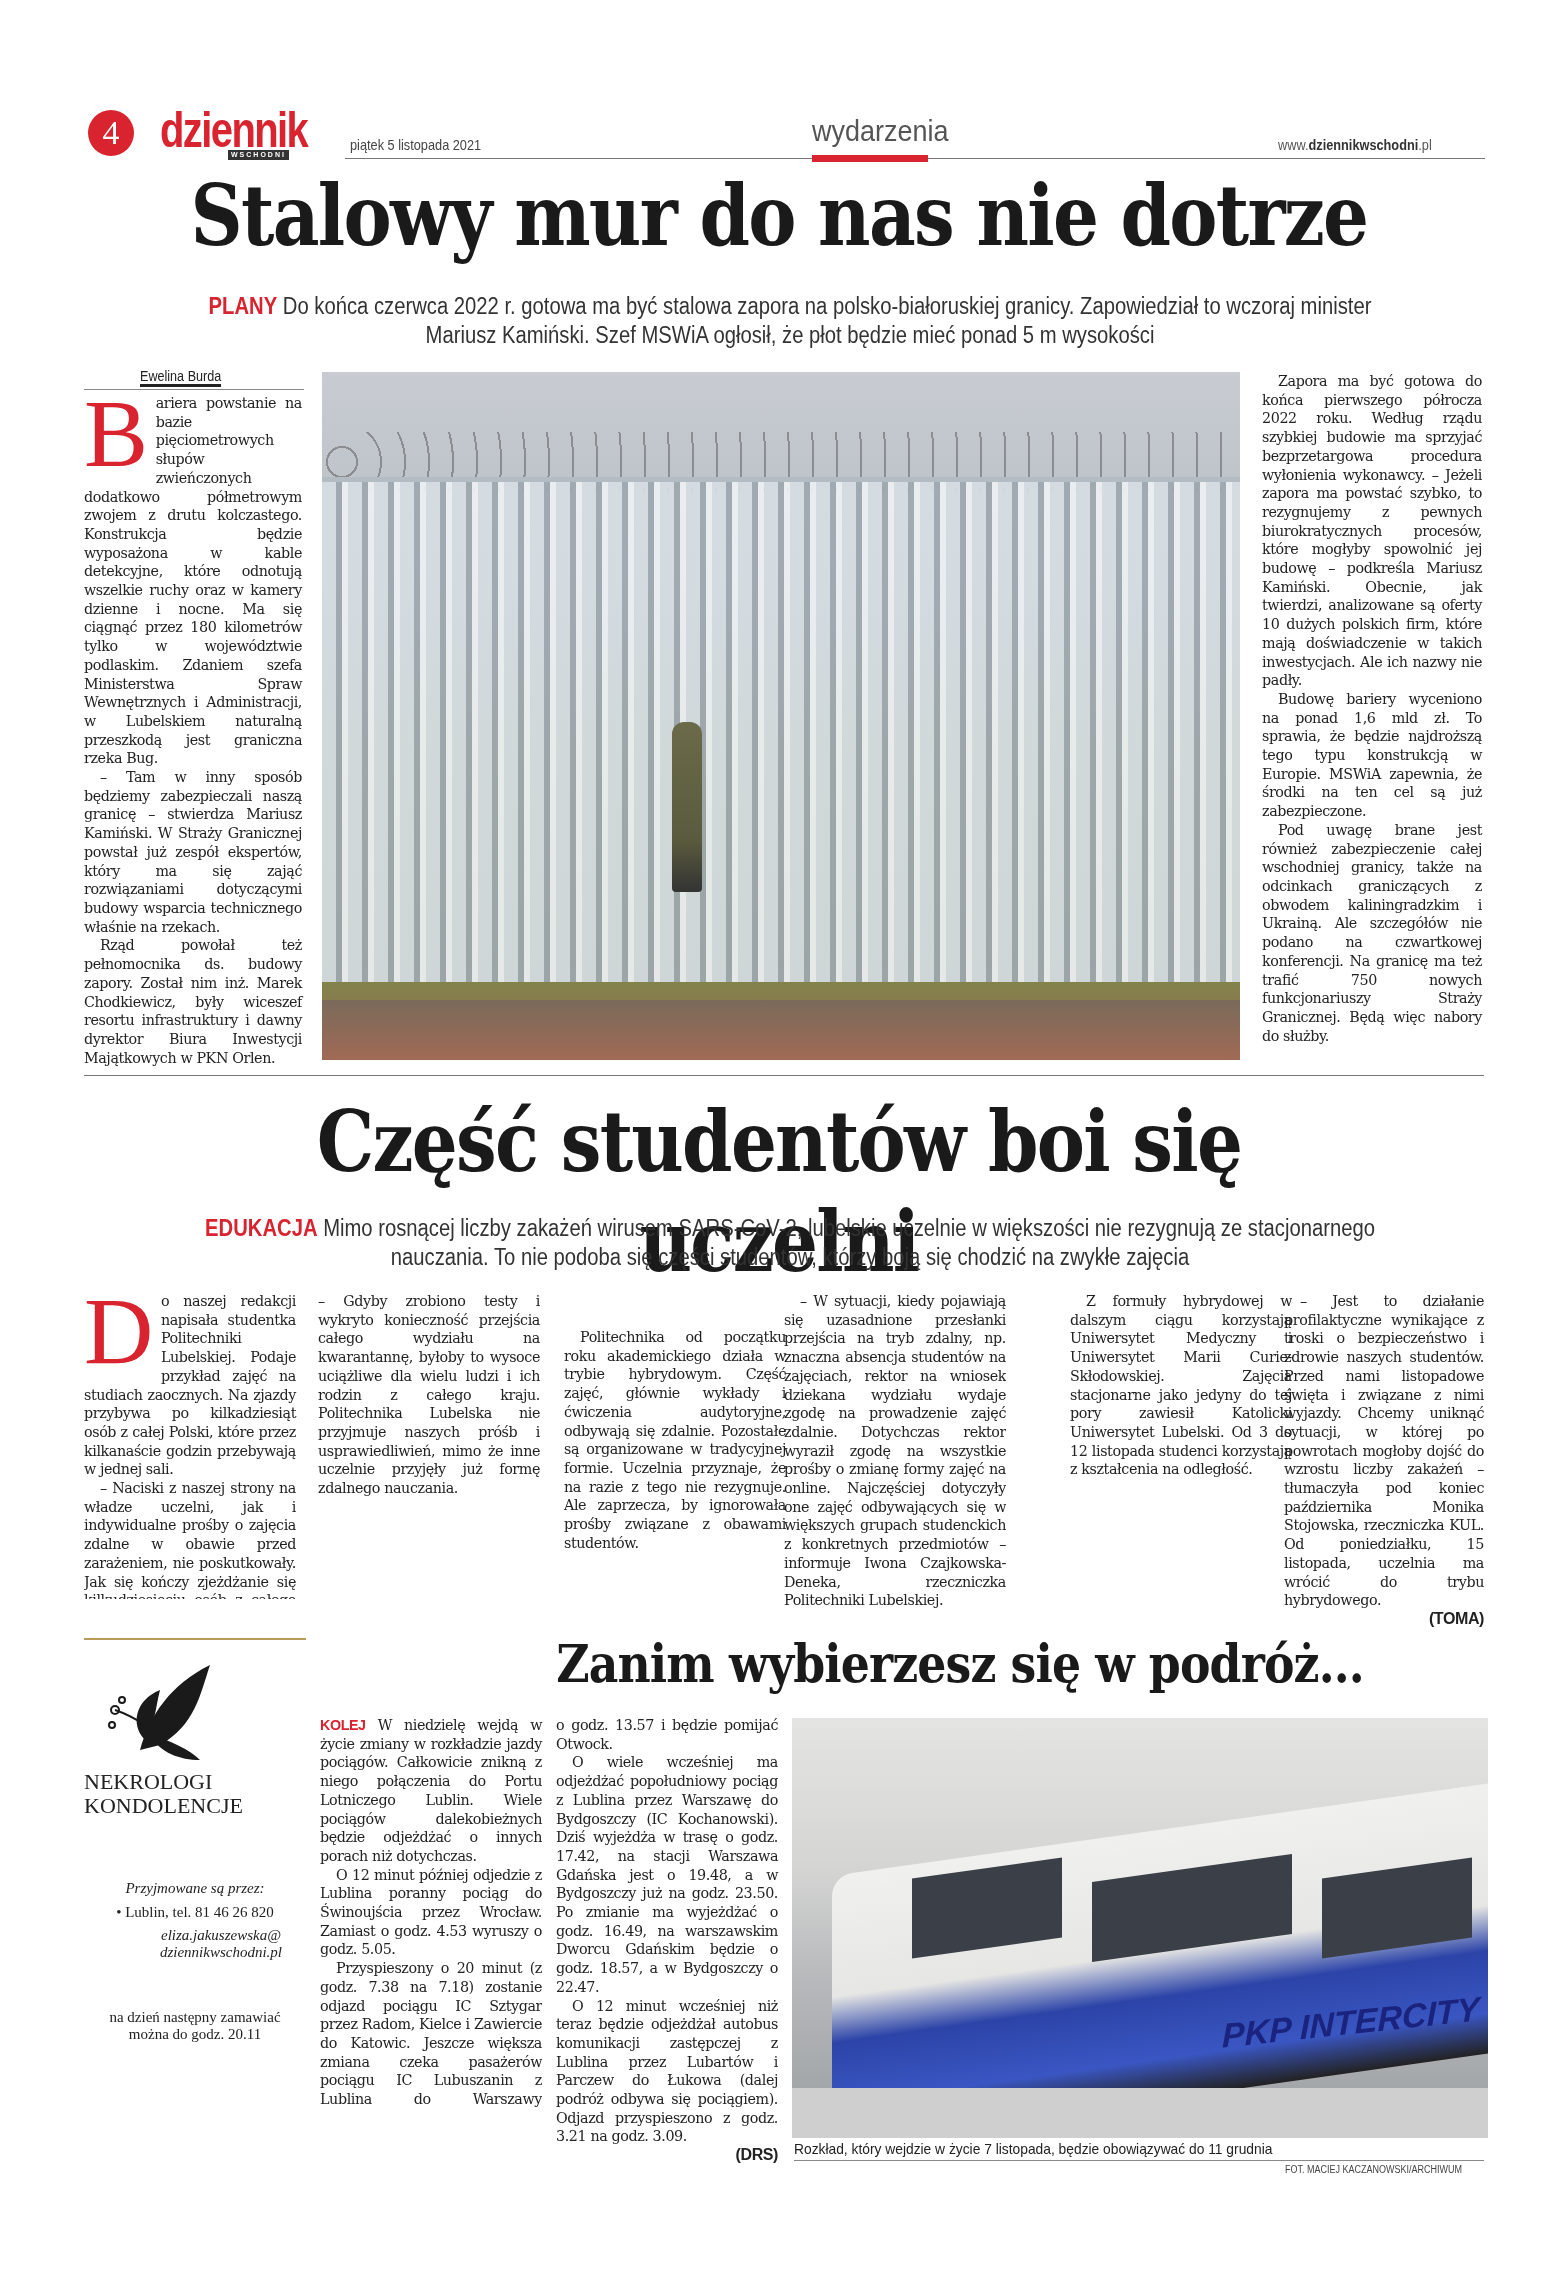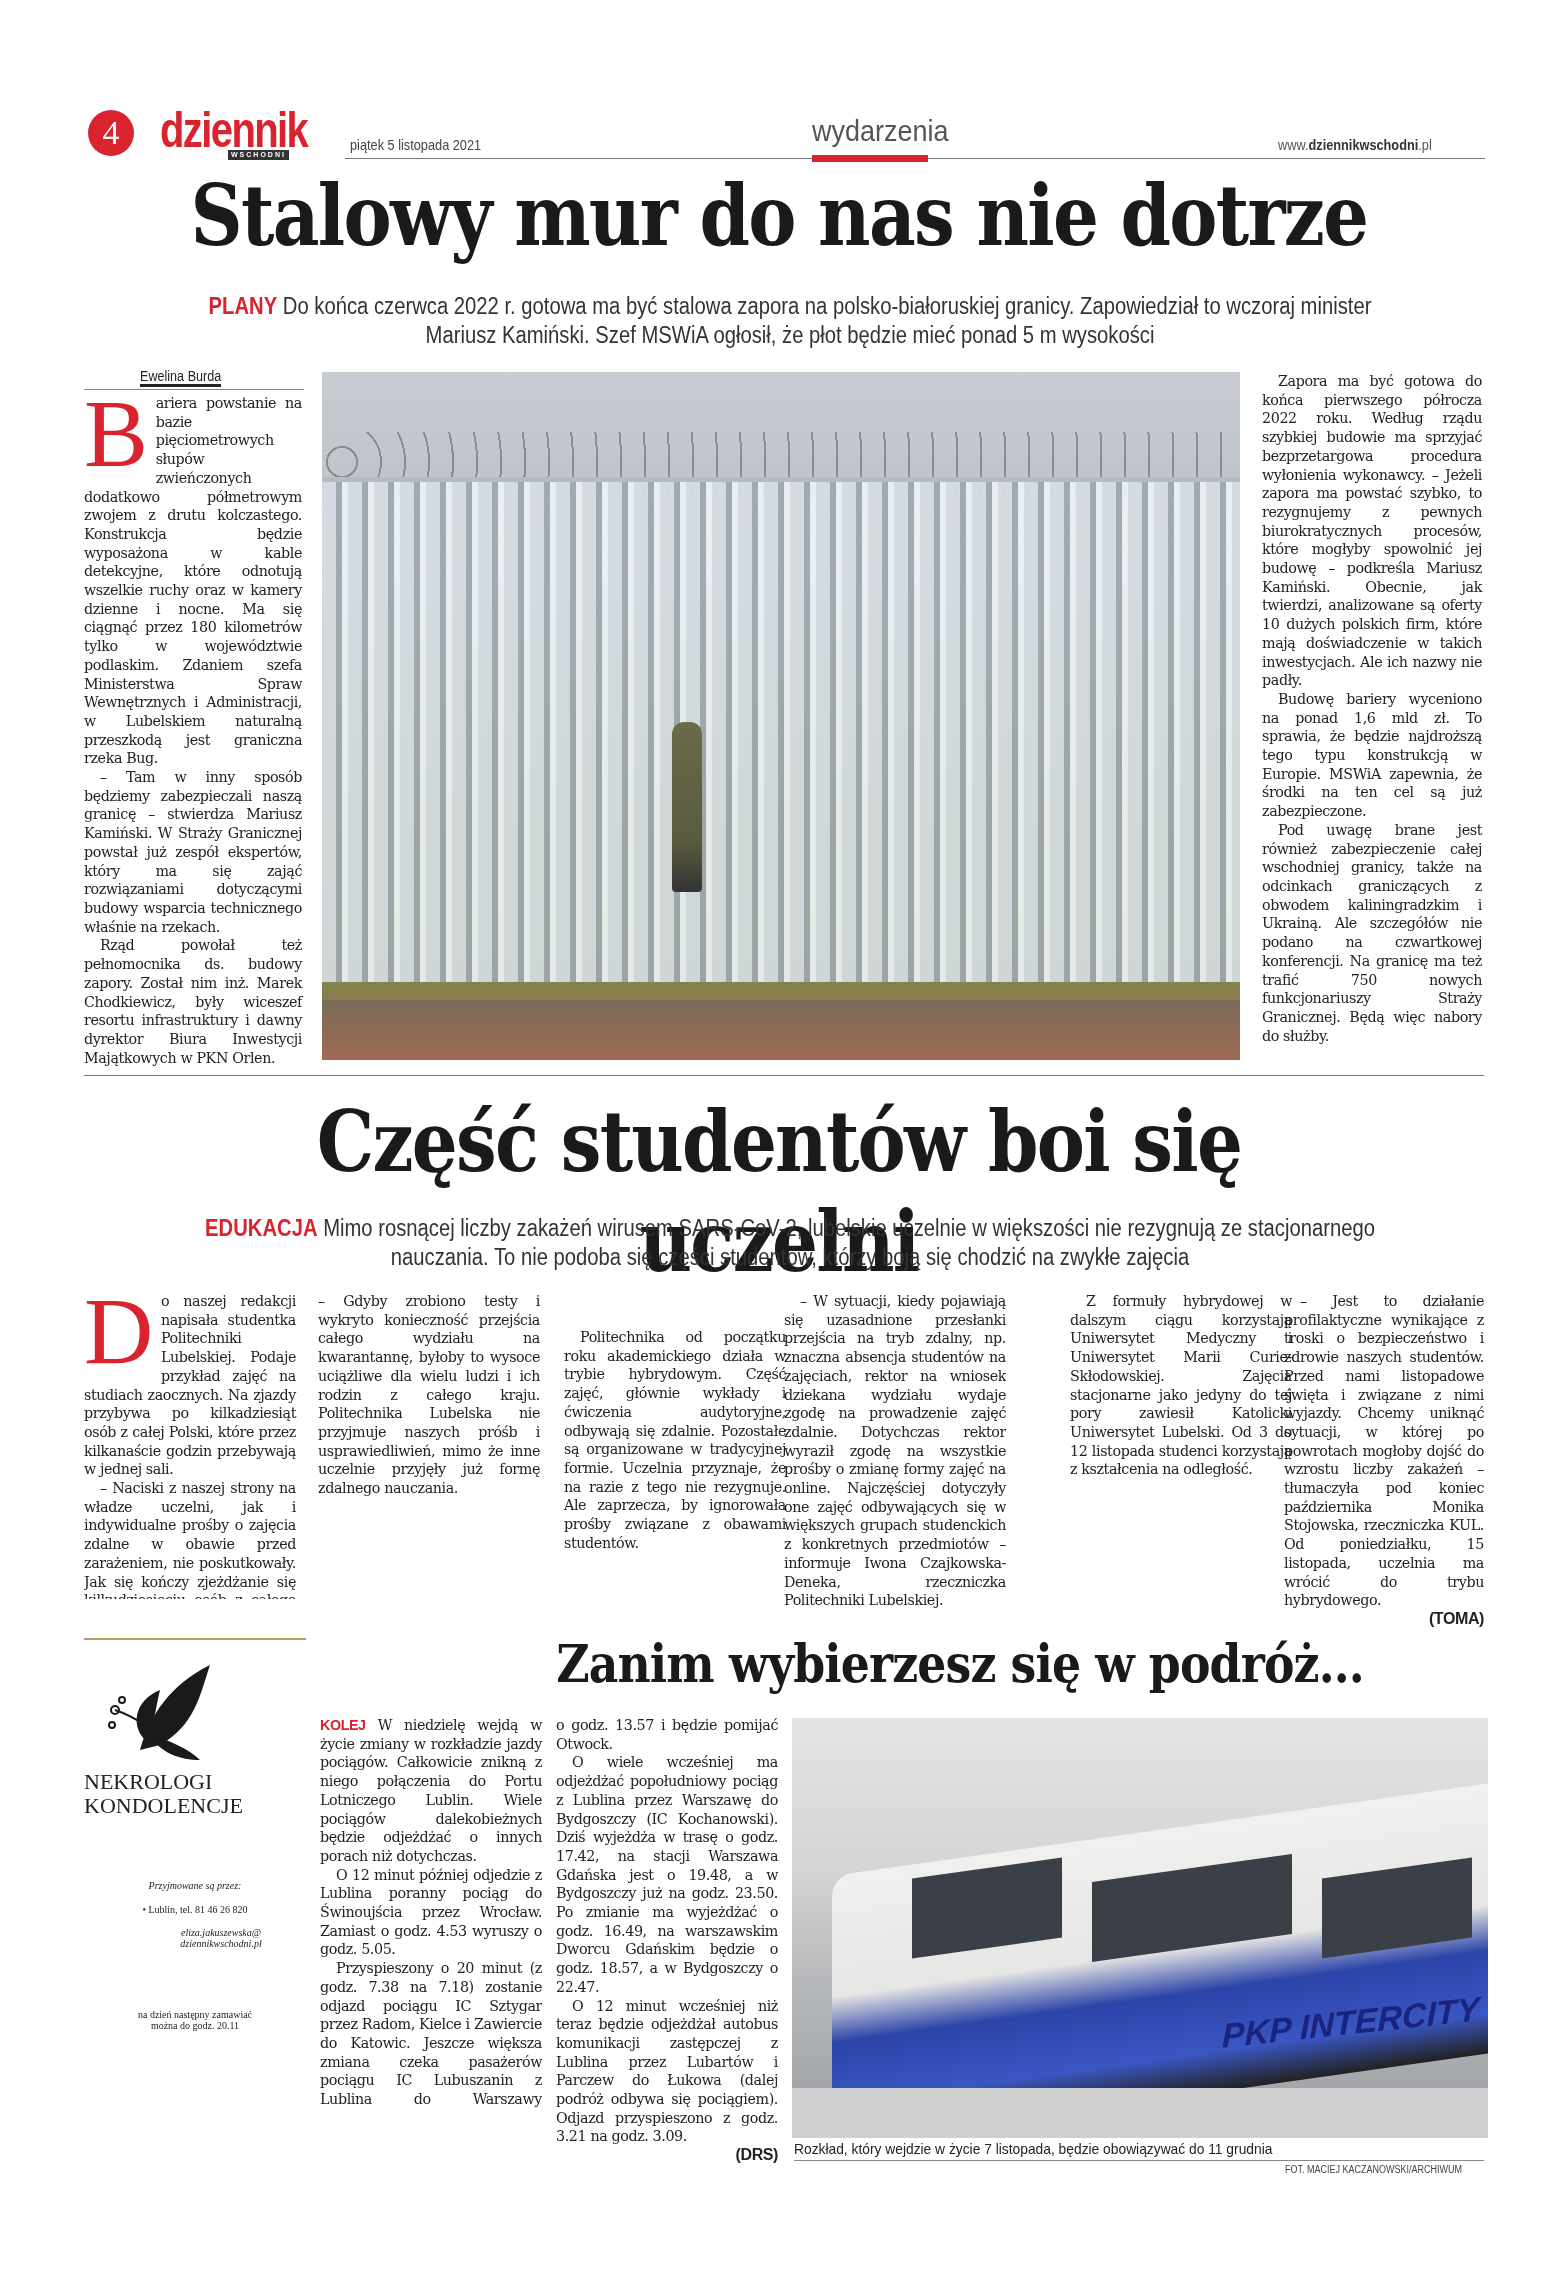--- a/index.html
+++ b/index.html
@@ -42,21 +42,21 @@
   .fence-bars { position: absolute; left: 0; top: 110px; width: 100%; height: 500px; background: repeating-linear-gradient(90deg, #d6dde3 0 14px, #9ea8b0 14px 20px, #eef1f4 20px 26px); opacity: 0.92; }
   .fence-top { position: absolute; left: 0; top: 60px; width: 100%; height: 60px; background: repeating-radial-gradient(circle at 20px 30px, transparent 0 14px, #555 14px 16px, transparent 16px 24px); opacity: 0.5; }
   .fence-rail { position: absolute; left: 0; top: 105px; width: 100%; height: 10px; background: #b3bcc3; }
   .fence-ground { position: absolute; left: 0; bottom: 0; width: 100%; height: 60px; background: linear-gradient(#7a6a5a, #a06a55); }
   .soldier { position: absolute; left: 350px; top: 350px; width: 30px; height: 170px; background: linear-gradient(#6b6b4a 0%, #5a5a3e 70%, #333 100%); border-radius: 12px 12px 4px 4px; }
 
   .rule-h { height: 1px; background: #777; }
   .nekro-rule { left: 84px; top: 1638px; width: 222px; height: 2px; background: #b89a5a; }
   .leaf { left: 100px; top: 1655px; width: 120px; height: 110px; }
   .nekro-title { left: 84px; top: 1770px; width: 222px; text-align: left; font-family: "Liberation Serif", serif; font-size: 22px; line-height: 24px; color: #222; }
-  .nekro-small { left: 84px; width: 222px; text-align: center; font-family: "Liberation Serif", serif; font-size: 10px; color: #222; }
+  .nekro-small { left: 84px; width: 222px; text-align: center; font-family: "Liberation Serif", serif; font-size: 15px; color: #222; }
 
   .train-photo { left: 792px; top: 1718px; width: 696px; height: 420px; background: linear-gradient(#e4e4e2 0%, #d5d6d4 35%, #b9bbbd 60%, #9a9ea2 100%); }
   .train-body { position: absolute; left: 40px; top: 110px; width: 680px; height: 270px; background: linear-gradient(#f0f0ee 0%, #e6e6e4 45%, #2c44a8 62%, #3a56c2 85%, #222 100%); transform: skewY(-8deg); border-radius: 20px 0 0 0; }
   .train-window { position: absolute; top: 150px; height: 80px; background: #3a3f48; transform: skewY(-8deg); }
   .train-logo { position: absolute; left: 430px; top: 285px; font-family: "Liberation Sans", sans-serif; font-weight: 700; font-style: italic; font-size: 34px; color: #1a237e; transform: skewY(-6deg); }
   .platform { position: absolute; left: 0; bottom: 0; width: 100%; height: 50px; background: #cfcfcf; }
 
   .caption { left: 794px; top: 2140px; font-family: "Liberation Sans", sans-serif; font-size: 15px; color: #222; transform: scaleX(0.92); transform-origin: left; }
   .caption-rule { left: 794px; top: 2160px; width: 690px; height: 1px; background: #888; }
   .credit { left: 1285px; top: 2164px; font-family: "Liberation Sans", sans-serif; font-size: 10px; color: #444; transform: scaleX(0.9); transform-origin: left; }

